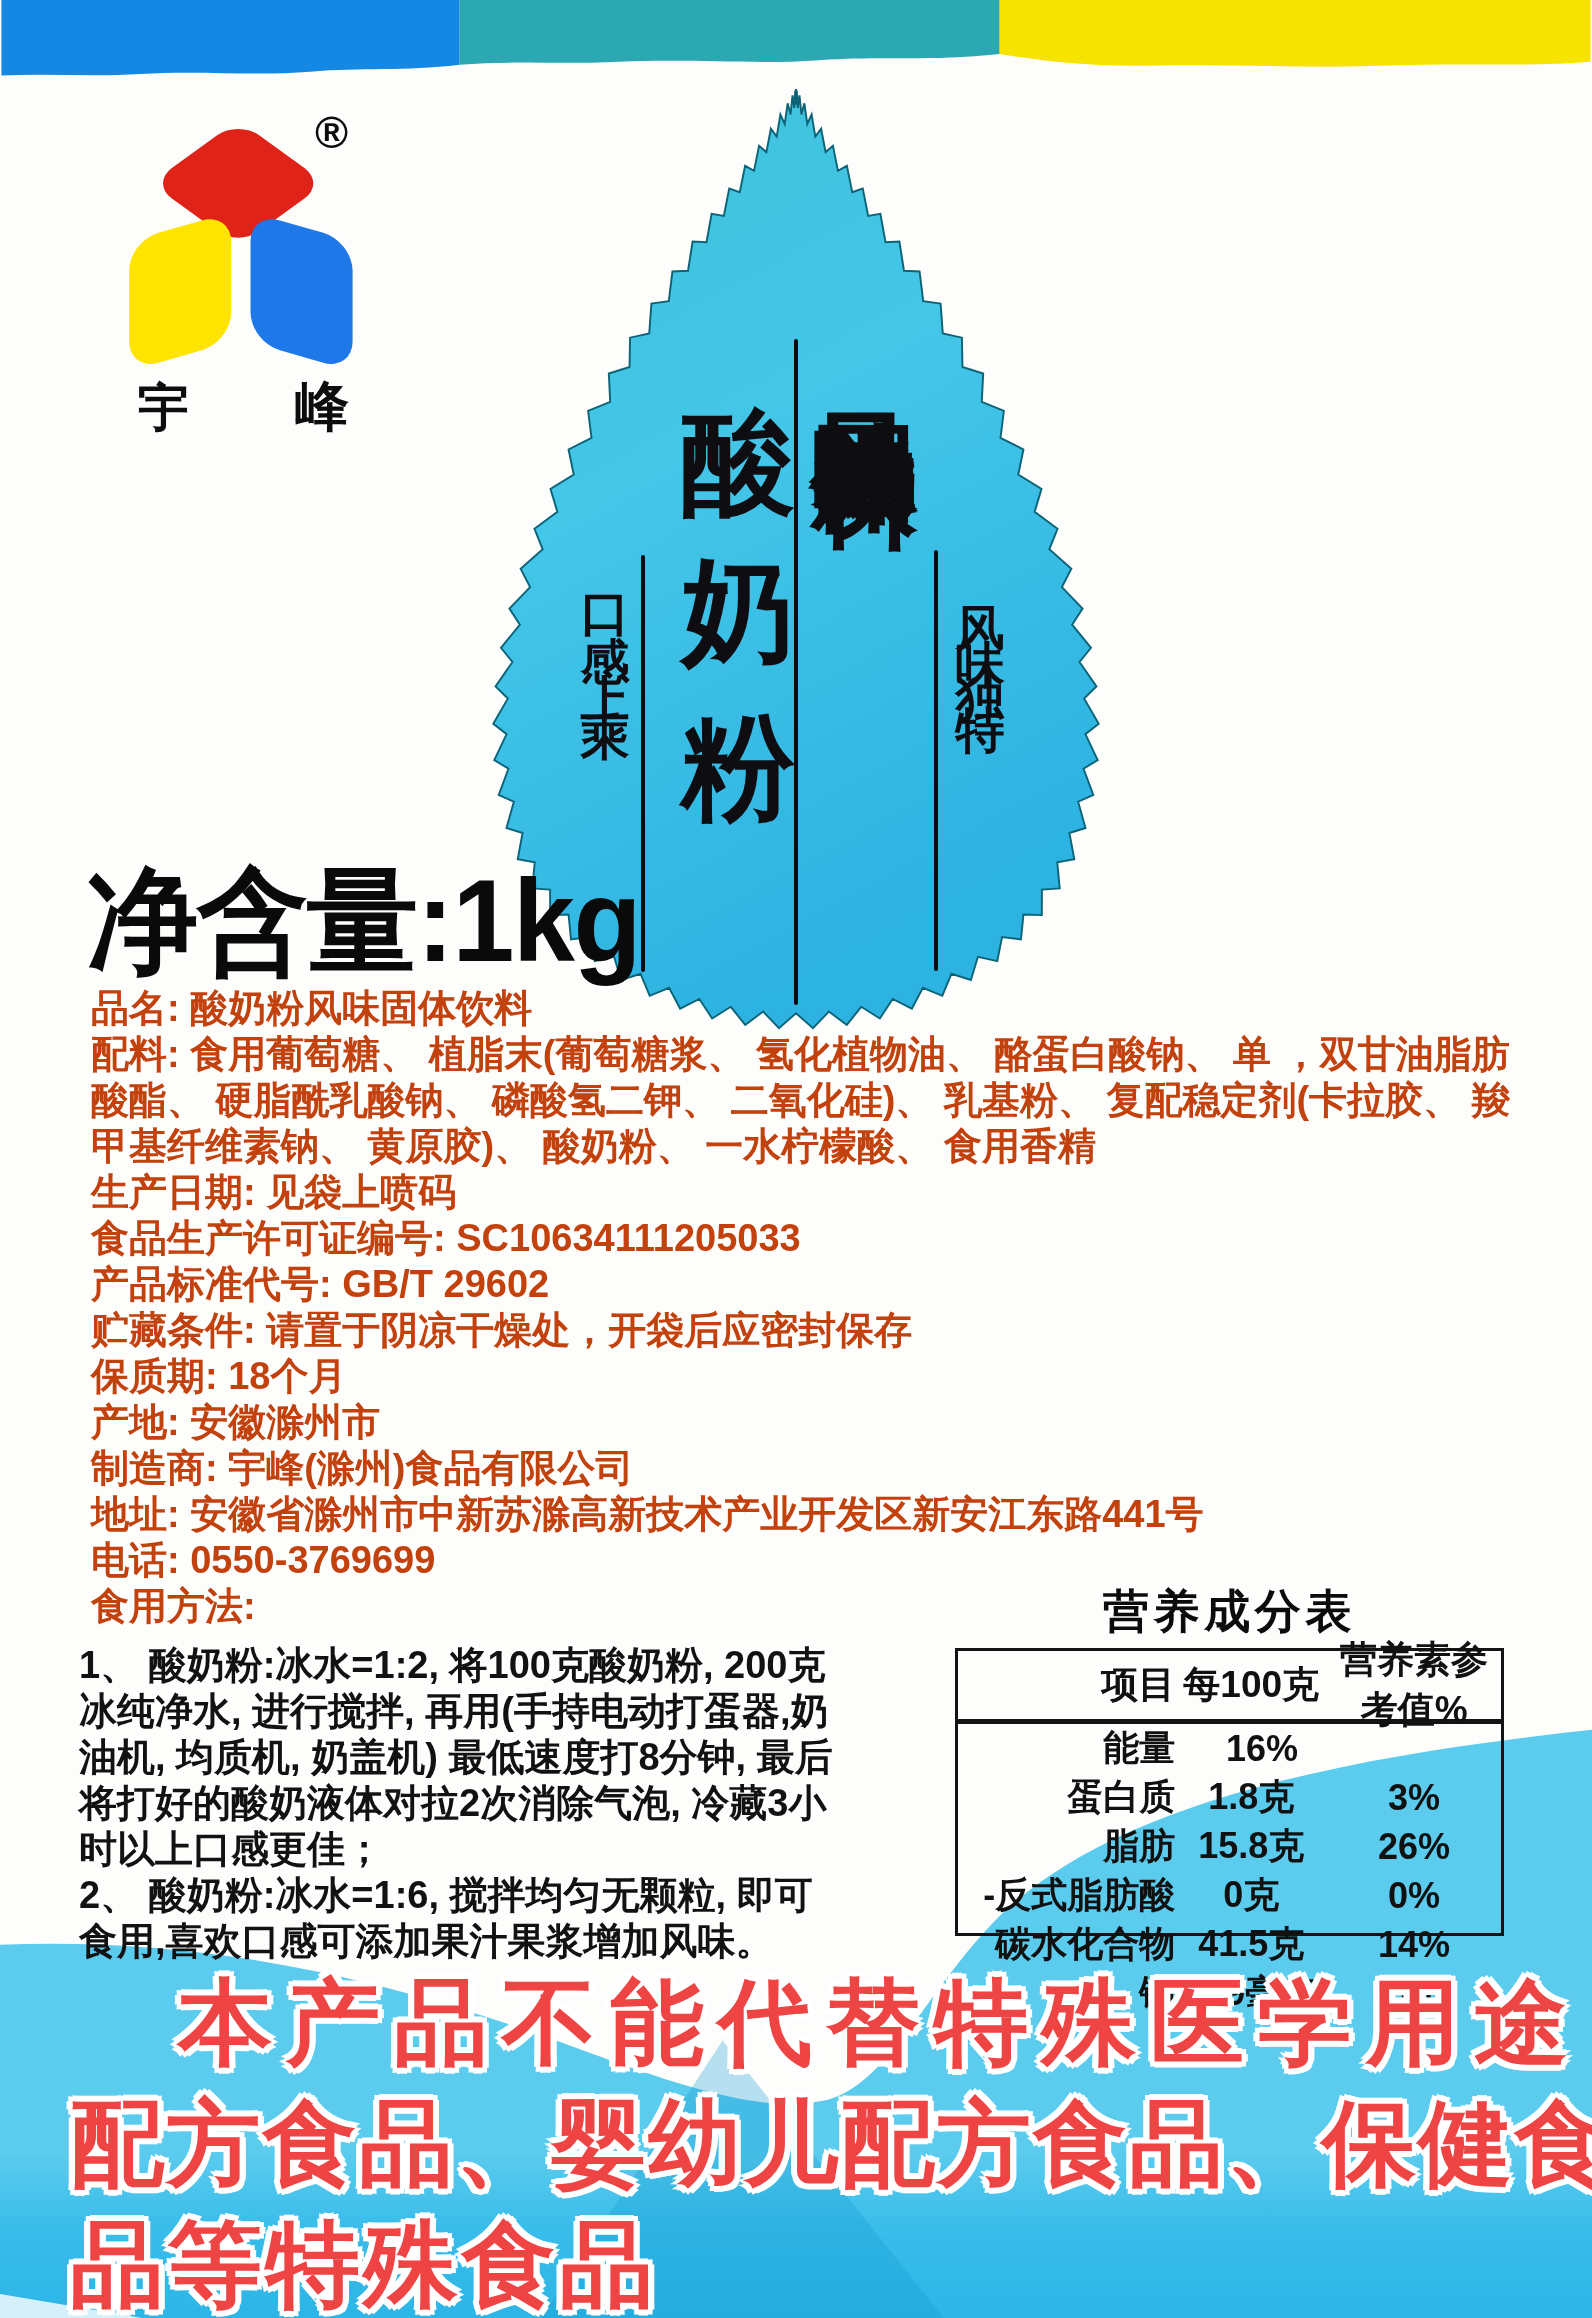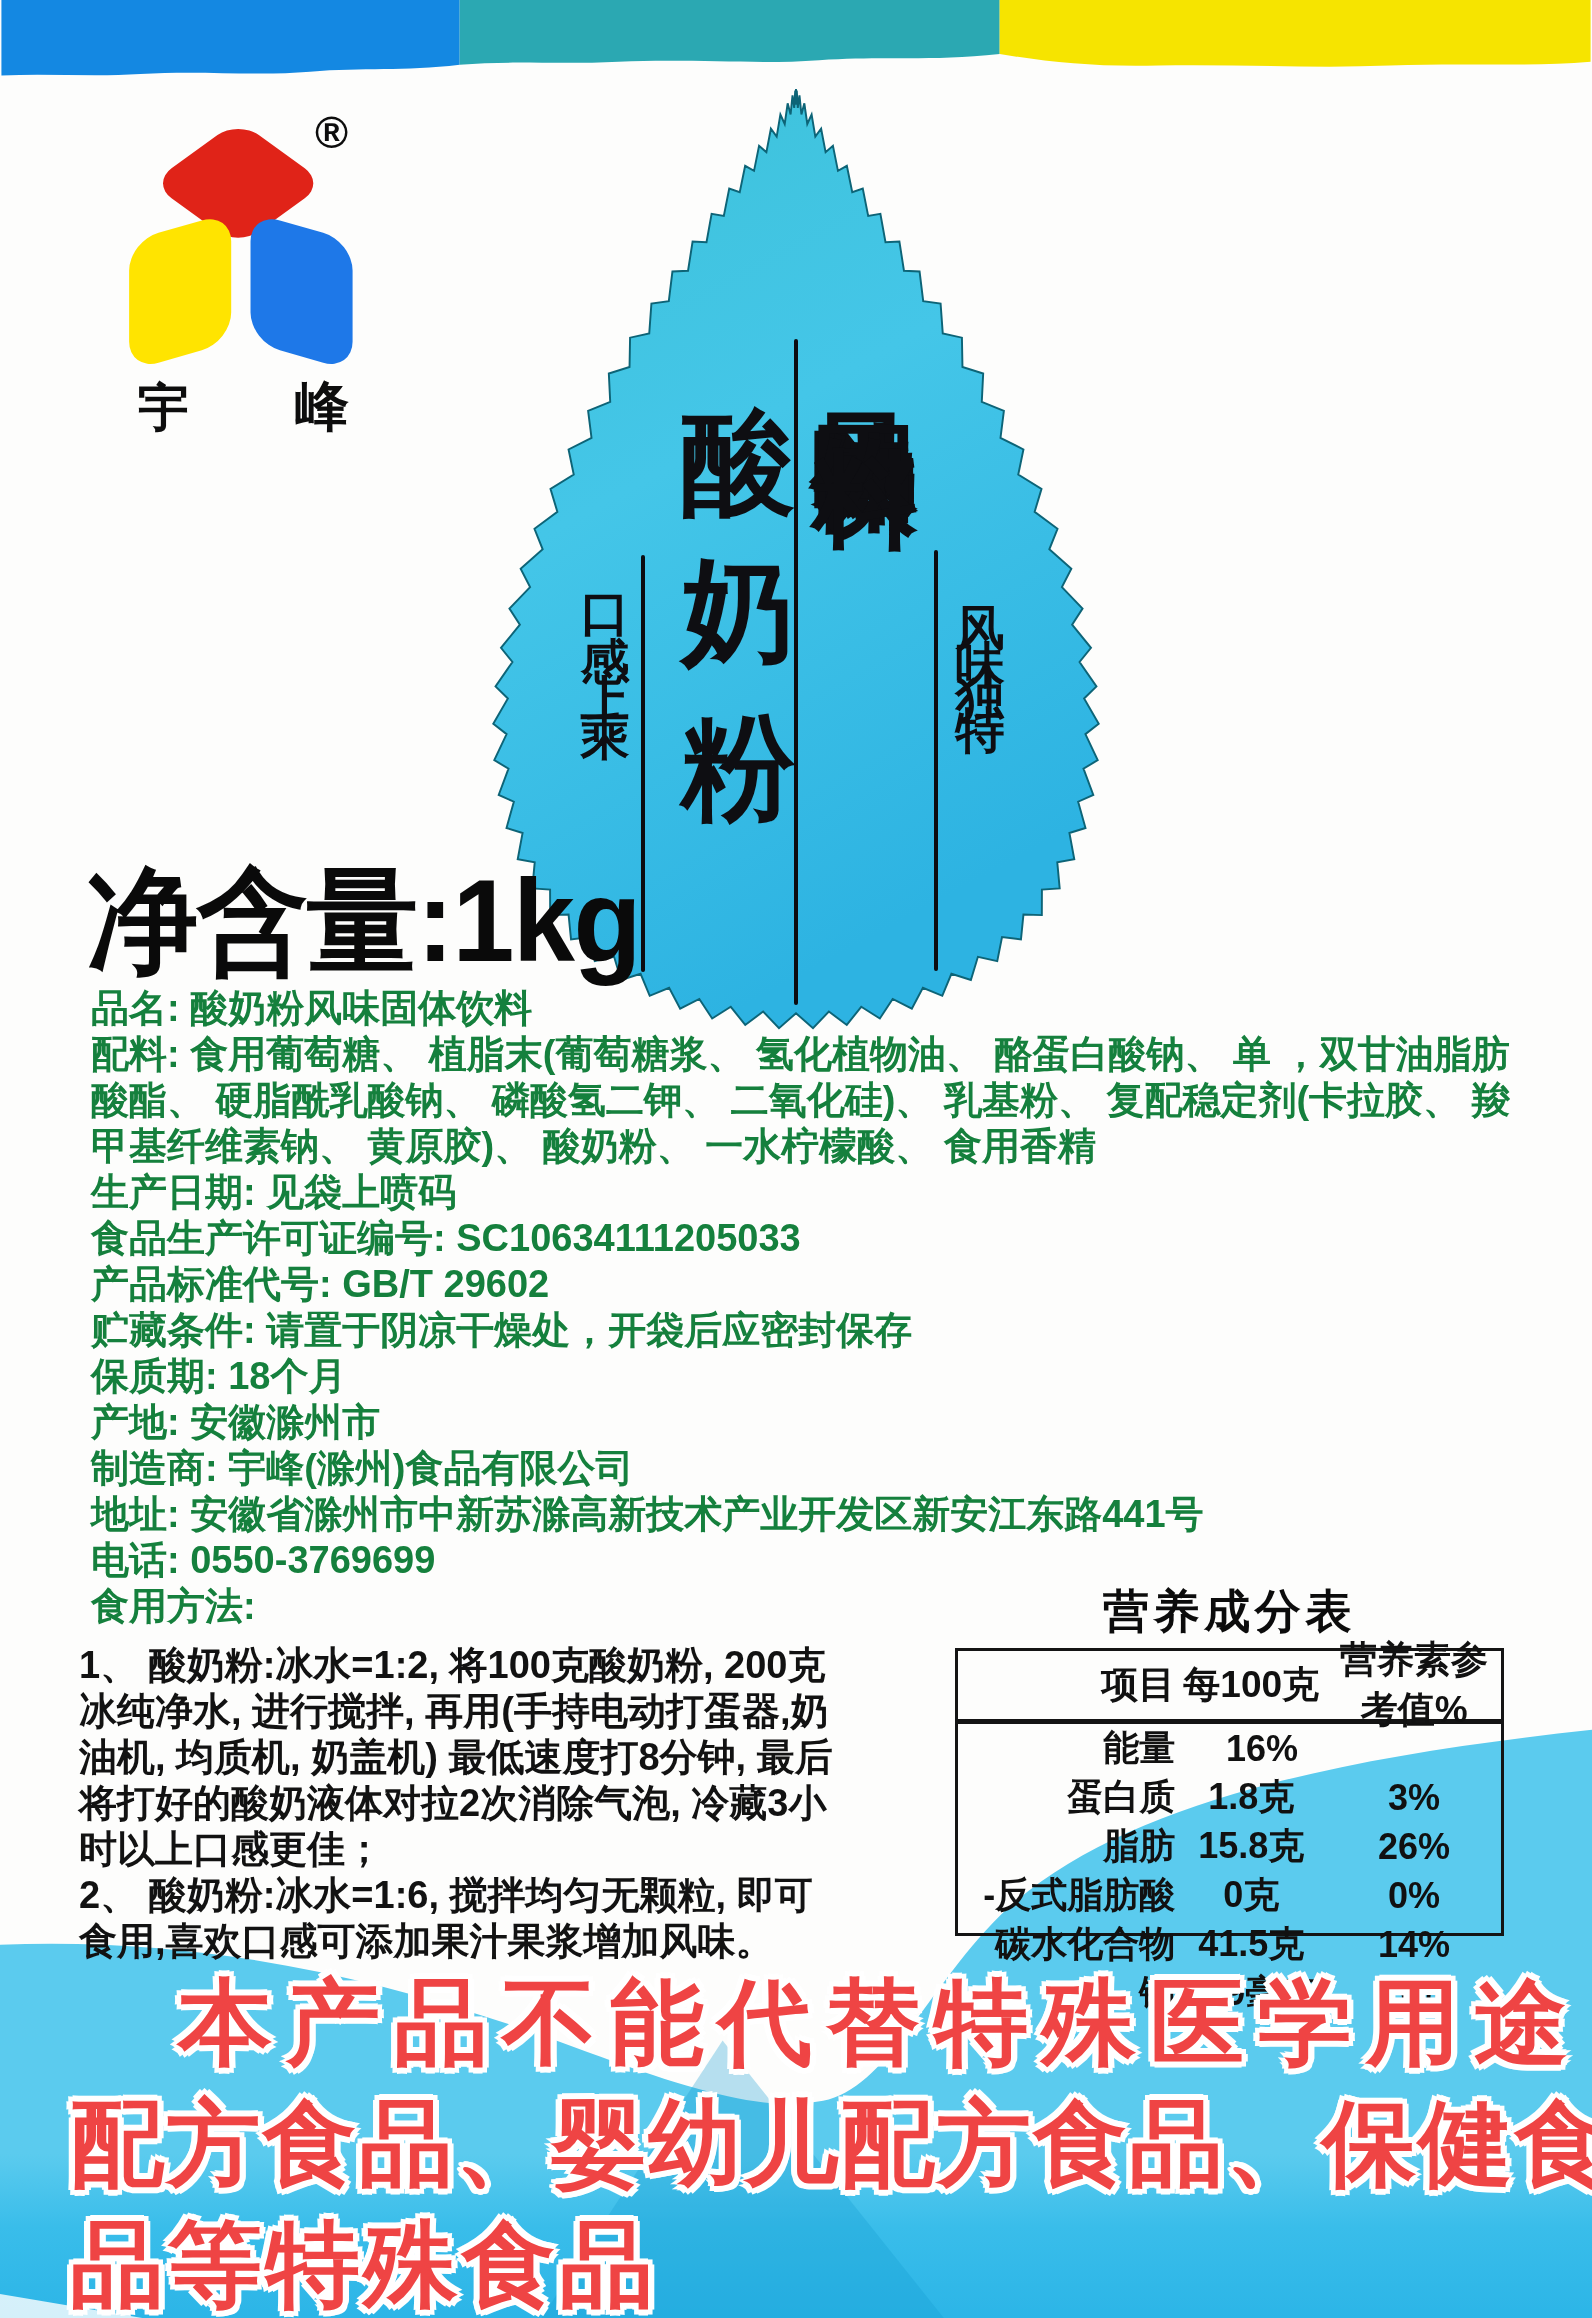--- a/index.html
+++ b/index.html
@@ -33,21 +33,21 @@
 
   
   .net-content{
     position:absolute;left:87px;top:844px;
     font-size:116px;font-weight:900;letter-spacing:-1.5px;color:#0a0a0a;
     transform:scaleX(0.96);transform-origin:left top;white-space:nowrap;
   }
 
   
   .info-block{position:absolute;left:91px;top:985px;}
-  .info-block .line{font-size:38px;line-height:46px;font-weight:600;white-space:nowrap;color:#15803d;}
+  .info-block .line{font-size:38px;line-height:46px;font-weight:600;white-space:nowrap;color:#c2410c;}
   .usage-block{position:absolute;left:79px;top:1642px;}
   .usage-block .line{font-size:38px;line-height:46px;font-weight:600;white-space:nowrap;color:#121212;}
 
   
   .nutrition-title{
     position:absolute;left:955px;top:1581px;width:549px;text-align:center;
     font-size:46px;font-weight:700;letter-spacing:4.6px;color:#0c0c0c;white-space:nowrap;
   }
   .nutrition-table{
     position:absolute;left:955px;top:1648px;width:549px;height:288px;

